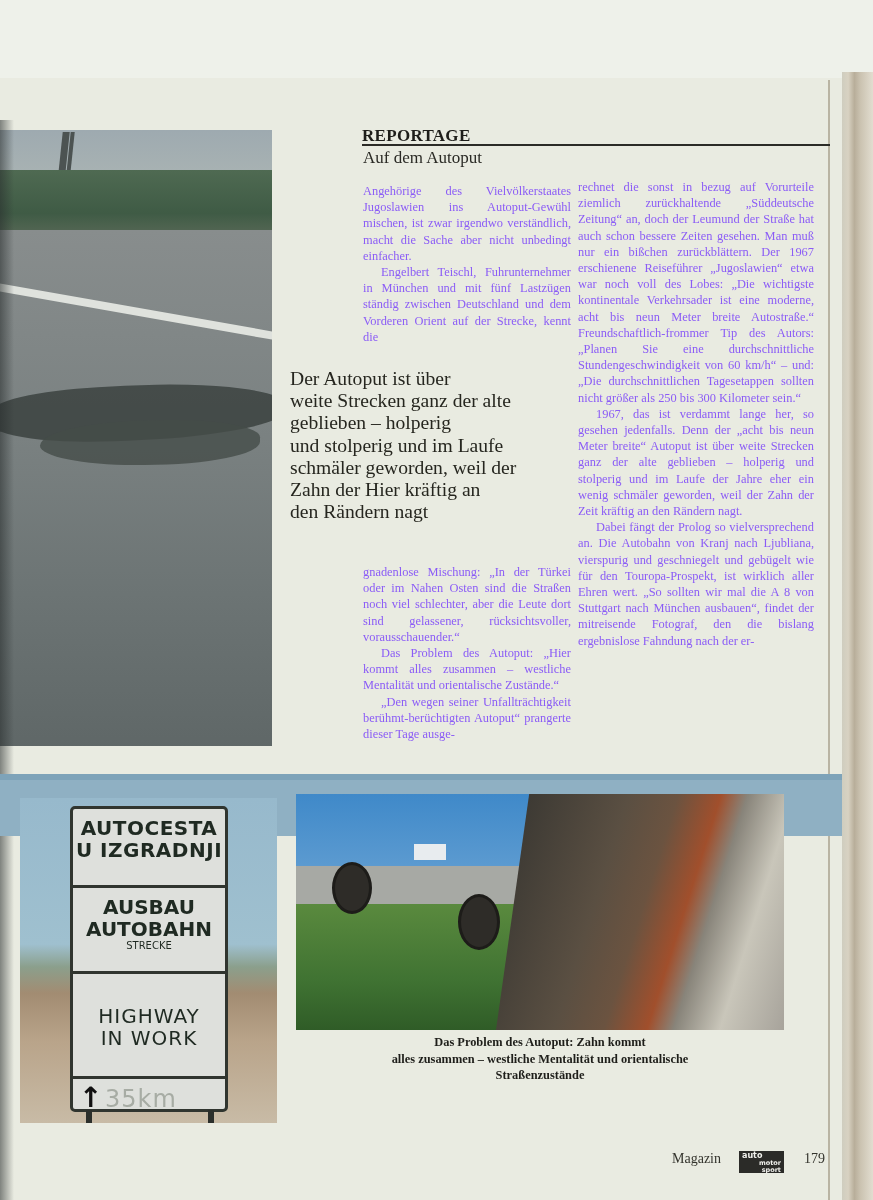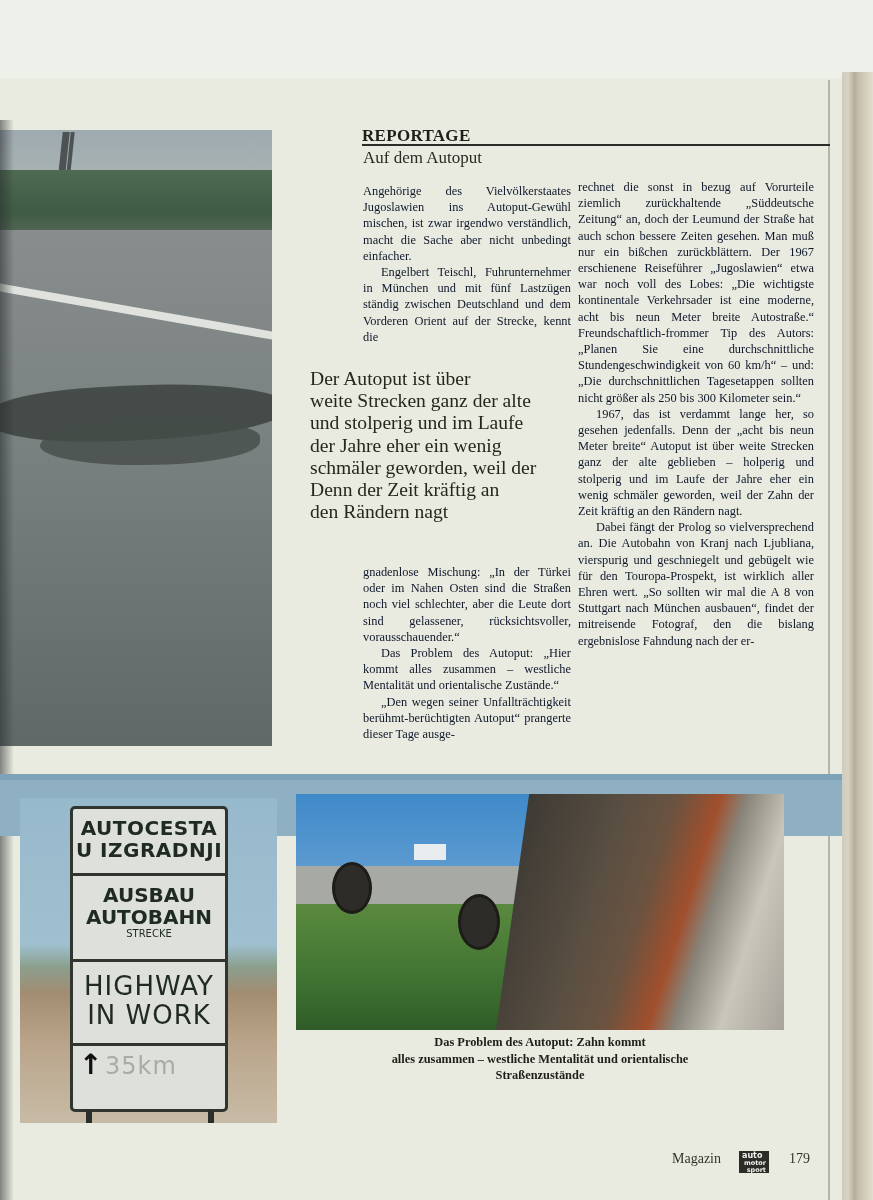--- a/index.html
+++ b/index.html
@@ -31,45 +31,45 @@
   .photo-road .pothole2 { position:absolute; left:40px; top:290px; width:220px; height:45px; background:#454c49;
     border-radius:60% 40% 55% 45%; opacity:.8; }
   .photo-road .pole { position:absolute; left:60px; top:2px; width:7px; height:52px; background:#4c5352; transform:skewX(-6deg); }
   .photo-road .pole2 { position:absolute; left:68px; top:2px; width:4px; height:52px; background:#4c5352; transform:skewX(-6deg); }
 
   
   .section-label { position:absolute; left:362px; top:126px; font-weight:bold; font-size:17px; letter-spacing:.3px; color:#1e1e1a; }
   .rule { position:absolute; left:362px; top:144px; width:468px; height:2px; background:#2b2b27; }
   .subtitle { position:absolute; left:363px; top:148px; font-size:17px; color:#2a2a25; }
 
-  .col { position:absolute; font-size:12.4px; line-height:16.2px; text-align:justify; color:#0f172a; }
+  .col { position:absolute; font-size:12.4px; line-height:16.2px; text-align:justify; color:#8b5cf6; }
   .col p { margin:0; }
   .col p.ind { text-indent:18px; }
   .col1 { left:363px; top:183px; width:208px; }
   .col2 { left:578px; top:179px; width:236px; }
   .col3 { left:363px; top:564px; width:208px; }
 
-  .pullquote { position:absolute; left:290px; top:368px; width:280px; font-size:19.6px; line-height:22.2px; color:#26261f;margin-left:20px; }
+  .pullquote { position:absolute; left:290px; top:368px; width:280px; font-size:19.6px; line-height:22.2px; color:#26261f; }
   .pullquote span { display:block; white-space:nowrap; }
 
   
   .band { position:absolute; left:0; top:774px; width:842px; height:62px; background:#8fb0c3; }
   .band-dark { position:absolute; left:0; top:774px; width:842px; height:6px; background:#7ea3b9; }
 
   .photo-sign { position:absolute; left:20px; top:798px; width:257px; height:325px; overflow:hidden;
     background:linear-gradient(#97b9cc 0%,#9fc0cf 45%,#8b9f8c 52%,#a28c72 60%,#b9a48a 75%,#c8bba6 100%); }
   .sign { position:absolute; left:50px; top:8px; width:158px; height:306px; background:#dee0dc;
     border:3px solid #30352f; border-radius:5px; box-sizing:border-box; }
   .sign-section { border-bottom:3px solid #30352f; text-align:center; font-family:"DejaVu Sans", sans-serif;
     color:#1f2a22; font-weight:bold; }
   .sign-section div { line-height:1.1; }
-  .s1 { height:67px; padding-top:8px; box-sizing:border-box; font-size:20px; letter-spacing:.5px; }
+  .s1 { height:79px; padding-top:8px; box-sizing:border-box; font-size:20px; letter-spacing:.5px; }
   .s2 { height:86px; padding-top:8px; box-sizing:border-box; font-size:20px; }
   .s2 .small { font-size:10px; font-weight:normal; }
-  .s3 { height:84px; padding-top:10px; box-sizing:border-box; font-size:26px; letter-spacing:1px; font-weight:normal; }
+  .s3 { height:84px; padding-top:10px; box-sizing:border-box; font-size:20px; letter-spacing:1px; font-weight:normal;margin-top:21px; }
   .s4 { height:40px; position:relative; border-bottom:none; }
   .arrow { position:absolute; left:6px; top:2px; font-size:28px; color:#111; font-weight:bold; }
   .faded { position:absolute; left:32px; top:6px; font-size:24px; color:#9aa097; font-weight:normal; letter-spacing:1px; opacity:.8; }
   .post { position:absolute; top:312px; width:6px; height:14px; background:#2b2f2b; }
 
   .photo-truck { position:absolute; left:296px; top:794px; width:488px; height:236px; overflow:hidden;
     background:linear-gradient(#3f89c9 0%,#5b9ad0 30%,#8da3ad 38%,#888a86 42%,#5d7a44 52%,#4e7c3a 100%); }
   .truck-body { position:absolute; left:200px; top:0; width:290px; height:236px;
     background:linear-gradient(100deg,#3d3a34 0%,#5a4f42 30%,#6b5340 45%,#a14f2c 58%,#88847a 66%,#c9c6ba 80%,#a6a29a 100%);
     transform:skewX(-8deg); transform-origin:bottom; }
@@ -79,21 +79,21 @@
   .wheel { position:absolute; border-radius:50%; background:#2e2c28; border:3px solid #1d1c19; }
   .w1 { left:36px; top:68px; width:34px; height:46px; }
   .w2 { left:162px; top:100px; width:36px; height:50px; }
   .lorry { position:absolute; left:118px; top:50px; width:32px; height:16px; background:#e8ecef; }
 
   .caption { position:absolute; left:296px; top:1034px; width:488px; text-align:center; font-weight:bold;
     font-size:12.4px; line-height:16.5px; color:#1e1e1a; }
 
   .footer { position:absolute; left:672px; top:1151px; height:20px; display:flex; align-items:flex-start; gap:18px; }
   .footer-label { font-size:14px; color:#33332c; }
-  .ams-logo { width:30px; height:22px; background:#2b2b28; color:#f2f2ee; font-family:"DejaVu Sans", sans-serif;
+  .ams-logo { width:45px; height:22px; background:#2b2b28; color:#f2f2ee; font-family:"DejaVu Sans", sans-serif;
     font-size:6.5px; line-height:6.5px; text-align:right; padding:1px 3px 0 0; box-sizing:border-box; font-weight:bold; }
   .ams-logo div:first-child { text-align:left; padding-left:3px; font-size:8px; line-height:8px; }
   .page-number { font-size:14px; color:#33332c; margin-left:2px; }
 </style>
 </head>
 <body>
 
 <div class="page-bg-top"></div>
 <div class="page-edge"></div>
 <div class="page-edge-line"></div>
@@ -121,24 +121,24 @@
 
 <div class="col col2">
   <p>rechnet die sonst in bezug auf Vorurteile ziemlich zurückhaltende „Süddeutsche Zeitung“ an, doch der Leumund der Straße hat auch schon bessere Zeiten gesehen. Man muß nur ein bißchen zurückblättern. Der 1967 erschienene Reiseführer „Jugoslawien“ etwa war noch voll des Lobes: „Die wichtigste kontinentale Verkehrsader ist eine moderne, acht bis neun Meter breite Autostraße.“ Freundschaftlich-frommer Tip des Autors: „Planen Sie eine durchschnittliche Stundengeschwindigkeit von 60 km/h“ – und: „Die durchschnittlichen Tagesetappen sollten nicht größer als 250 bis 300 Kilometer sein.“</p>
   <p class="ind">1967, das ist verdammt lange her, so gesehen jedenfalls. Denn der „acht bis neun Meter breite“ Autoput ist über weite Strecken ganz der alte geblieben – holperig und stolperig und im Laufe der Jahre eher ein wenig schmäler geworden, weil der Zahn der Zeit kräftig an den Rändern nagt.</p>
   <p class="ind">Dabei fängt der Prolog so vielversprechend an. Die Autobahn von Kranj nach Ljubliana, vierspurig und geschniegelt und gebügelt wie für den Touropa-Prospekt, ist wirklich aller Ehren wert. „So sollten wir mal die A 8 von Stuttgart nach München ausbauen“, findet der mitreisende Fotograf, den die bislang ergebnislose Fahndung nach der er-</p>
 </div>
 
 <div class="pullquote">
   <span>Der Autoput ist über</span>
   <span>weite Strecken ganz der alte</span>
+  <span>geblieben – holperig</span>
   <span>und stolperig und im Laufe</span>
-  <span>der Jahre eher ein wenig</span>
   <span>schmäler geworden, weil der</span>
-  <span>Denn der Zeit kräftig an</span>
+  <span>Zahn der Hier kräftig an</span>
   <span>den Rändern nagt</span>
 </div>
 
 <div class="col col3">
   <p>gnadenlose Mischung: „In der Türkei oder im Nahen Osten sind die Straßen noch viel schlechter, aber die Leute dort sind gelassener, rücksichtsvoller, vorausschauender.“</p>
   <p class="ind">Das Problem des Autoput: „Hier kommt alles zusammen – westliche Mentalität und orientalische Zustände.“</p>
   <p class="ind">„Den wegen seiner Unfallträchtigkeit berühmt-berüchtigten Autoput“ prangerte dieser Tage ausge-</p>
 </div>
 
 <div class="band"></div>

